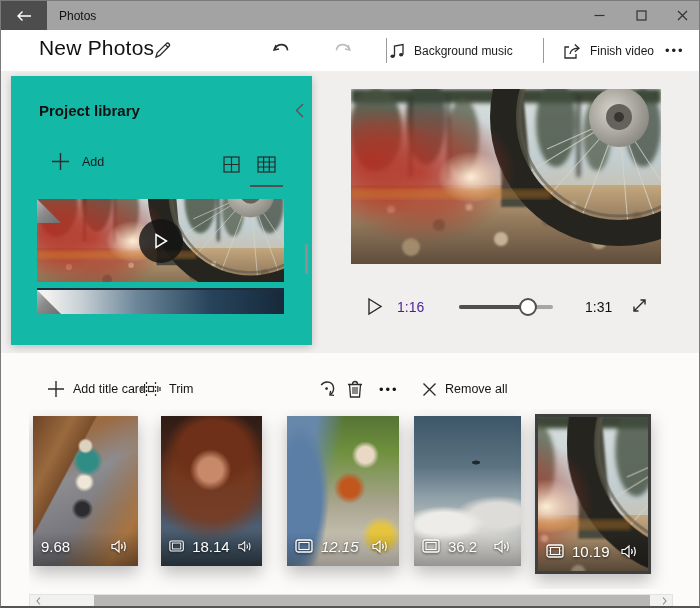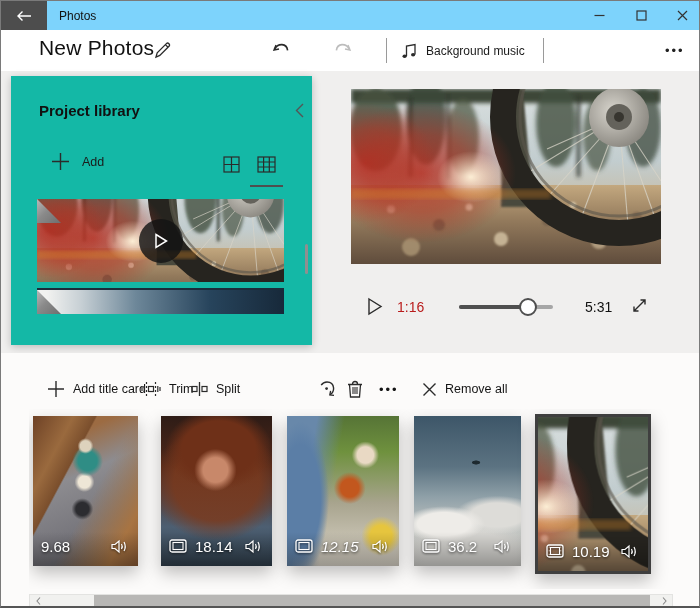--- a/index.html
+++ b/index.html
@@ -7,36 +7,36 @@
   body { font-family:"Liberation Sans","DejaVu Sans",sans-serif; }
   #window {
     position:relative; width:700px; height:608px; background:#f0efee;
     border:1px solid #7a7a7a; border-bottom:2px solid #555; overflow:hidden;
     color:#1b1b1b;
   }
   svg { display:block; }
   .ic { stroke:#2b2b2b; fill:none; stroke-width:1.3; }
 
   
-  #titlebar { position:absolute; left:0; top:0; width:100%; height:29px; background:#7dd3fc; }
+  #titlebar { position:absolute; left:0; top:0; width:100%; height:29px; background:#a3a3a3; }
   #back-btn { position:absolute; left:0; top:0; width:46px; height:29px; background:#4d4d4d;
     display:flex; align-items:center; justify-content:center; cursor:pointer; }
   #app-title { position:absolute; left:58px; top:0; height:29px; display:flex; align-items:center;
     font-size:12px; color:#111; }
   .wincap { position:absolute; top:0; width:34px; height:29px; display:flex; align-items:center; justify-content:center; }
   #min-btn { left:581px; } #max-btn { left:623px; } #close-btn { left:664px; }
 
   
   #header { position:absolute; left:0; top:29px; width:100%; height:41px; background:#ffffff; }
   #video-title { position:absolute; left:38px; top:6px; font-size:21px; font-weight:400; letter-spacing:.2px; color:#111; }
   .hbtn { position:absolute; top:0; height:41px; display:flex; align-items:center; gap:8px; font-size:12px; color:#1b1b1b; cursor:pointer; }
   #edit-title-btn { left:152px; }
   #undo-btn { left:270px; } #redo-btn { left:332px; }
   .hdiv { position:absolute; top:8px; width:1px; height:25px; background:#9a9a9a; }
-  #bg-music-btn { left:400px; } #finish-video-btn { left:560px; }
+  #bg-music-btn { left:388px; } #finish-video-btn { left:560px; }
   #header-more-btn { left:664px; top:0; height:41px; position:absolute; display:flex; align-items:center;
     font-size:13px; letter-spacing:2px; color:#222; cursor:pointer; }
 
   
   #main { position:absolute; left:0; top:70px; width:100%; height:282px; background:#f0efee; }
 
   
   #library {
     position:absolute; left:10px; top:5px; width:301px; height:269px; background:#14b8a6;
     box-shadow:0 2px 8px rgba(0,0,0,.22);
@@ -59,40 +59,40 @@
     clip-path:polygon(0 0,0 100%,100% 100%); }
   #lib-play { position:absolute; left:50%; top:50%; transform:translate(-50%,-50%);
     width:44px; height:44px; border-radius:50%; background:rgba(20,20,20,.82);
     display:flex; align-items:center; justify-content:center; cursor:pointer; }
   #lib-vscroll { position:absolute; left:294px; top:168px; width:3px; height:30px; background:#8f8f8f; border-radius:2px; cursor:pointer; }
 
   
   #preview-frame { position:absolute; left:350px; top:18px; width:310px; height:175px; overflow:hidden; background:#6b6b60; }
   #preview-controls { position:absolute; left:350px; top:222px; width:310px; height:30px; }
   #play-btn { position:absolute; left:16px; top:4px; cursor:pointer; }
-  #cur-time { position:absolute; left:46px; top:6px; font-size:14px; color:#b91c1c; }
+  #cur-time { position:absolute; left:46px; top:6px; font-size:14px; color:#4c1d95; }
   #seek { position:absolute; left:108px; top:12px; width:94px; height:4px; background:#a6a6a6; border-radius:2px; cursor:pointer; }
   #seek-fill { height:4px; background:#4f4f4f; border-radius:2px; }
   #seek-thumb { position:absolute; top:-7px; width:18px; height:18px; border-radius:50%;
     background:#fff; border:2.5px solid #4f4f4f; cursor:pointer; }
   #tot-time { position:absolute; left:234px; top:6px; font-size:14px; color:#111; }
   #fullscreen-btn { position:absolute; left:280px; top:4px; cursor:pointer; }
 
   
   #bottom { position:absolute; left:0; top:352px; width:100%; height:254px; background:#fcfbfa; }
   #clip-toolbar { position:absolute; left:0; top:18px; width:100%; height:36px; }
   .tbtn { position:absolute; top:0; height:36px; display:flex; align-items:center; gap:8px; font-size:12.5px; color:#151515; cursor:pointer; }
   #tool-addtitle { left:46px; } #tool-trim { left:140px; } #tool-split { left:190px; } #tool-speed { left:240px; }
   #tool-rotate { left:316px; } #tool-trash { left:346px; }
   #tool-more { left:378px; font-size:13px; letter-spacing:2px; }
   #tool-removeall { left:421px; }
 
   
   #storyboard { position:absolute; left:28px; top:56px; width:644px; height:180px; overflow:hidden; }
-  .clip { position:absolute; top:7px; width:111px; height:150px; overflow:hidden; cursor:pointer;
+  .clip { position:absolute; top:7px; width:101px; height:150px; overflow:hidden; cursor:pointer;
     box-shadow:0 7px 16px rgba(0,0,0,.25); background:#444; }
   .clip-label { position:absolute; left:0; right:0; bottom:0; height:34px; display:flex; align-items:center;
     padding:0 10px 6px 8px; gap:8px; color:#fff; font-size:15px;
     text-shadow:0 1px 3px rgba(0,0,0,.75);
     background:linear-gradient(to top, rgba(0,0,0,.30), rgba(0,0,0,0)); }
   .clip-label svg { filter:drop-shadow(0 1px 1px rgba(0,0,0,.6)); }
   .spk { margin-left:auto; }
   #clip-1 { left:4px; width:105px; } 
   #clip-1 .clip-inner { margin-left:-30px; width:143px; height:150px; }
   #clip-2 { left:132px; } #clip-3 { left:258px; width:112px;font-style:italic; } #clip-4 { left:385px; width:107px;text-decoration:underline; }
@@ -262,20 +262,27 @@
     <div class="hdiv" style="left:385px"></div>
     <div class="hbtn" id="bg-music-btn">
       <svg width="17" height="18" viewBox="0 0 17 18">
         <path class="ic" d="M5.5 14 V4 L14 2.5 V12.5"></path>
         <ellipse cx="3.6" cy="14.2" rx="2.1" ry="1.7" fill="#2b2b2b"></ellipse>
         <ellipse cx="12.1" cy="12.7" rx="2.1" ry="1.7" fill="#2b2b2b"></ellipse>
       </svg>
       <span>Background music</span>
     </div>
     <div class="hdiv" style="left:542px"></div>
+    <div class="hbtn" id="finish-video-btn">
+      <svg width="21" height="18" viewBox="0 0 21 18">
+        <path class="ic" d="M8 5 H4 V16 H15 V12"></path>
+        <path class="ic" d="M9 12 Q10 6.5 17 6.2 M13.8 2.6 L18 6.2 L13.8 9.8"></path>
+      </svg>
+      <span>Finish video</span>
+    </div>
     <div id="header-more-btn">
       <span>•••</span>
     </div>
   </div>
 
   <div id="main">
 
     <div id="library">
       <div id="library-title">Project library</div>
       <div id="library-collapse">
@@ -327,21 +334,21 @@
       <div id="play-btn">
         <svg width="16" height="19" viewBox="0 0 16 19">
           <path d="M2 2 L14 9.5 L2 17 Z" fill="none" stroke="#2b2b2b" stroke-width="1.4"></path>
         </svg>
       </div>
       <div id="cur-time">1:16</div>
       <div id="seek">
         <div id="seek-fill" style="width: 73%;"></div>
         <div id="seek-thumb" style="left: calc(73% - 9px);"></div>
       </div>
-      <div id="tot-time">5:31</div>
+      <div id="tot-time">1:31</div>
       <div id="fullscreen-btn">
         <svg width="17" height="17" viewBox="0 0 17 17">
           <path d="M3.5 13.5 L13.5 3.5 M9.5 3 H14 V7.5 M7.5 14 H3 V9.5" fill="none" stroke="#2b2b2b" stroke-width="1.4"></path>
         </svg>
       </div>
     </div>
   </div>
 
   <div id="bottom">
     <div id="clip-toolbar">
@@ -351,28 +358,20 @@
         </svg>
         <span>Add title card</span>
       </div>
       <div class="tbtn" id="tool-trim">
         <svg width="20" height="16" viewBox="0 0 20 16">
           <path d="M5.5 1 V15 M14.5 1 V15" stroke="#2b2b2b" stroke-width="1.2" stroke-dasharray="2 2"></path>
           <rect x="7.5" y="5.5" width="5" height="5" fill="none" stroke="#2b2b2b" stroke-width="1.2"></rect>
           <path d="M1 6 V10 M3.2 5 V11 M19 6 V10 M16.8 5 V11" stroke="#2b2b2b" stroke-width="1.2"></path>
         </svg>
         <span>Trim</span>
-      </div>
-      <div class="tbtn" id="tool-split">
-        <svg width="17" height="14" viewBox="0 0 17 14">
-          <rect x="1" y="4.5" width="5" height="5" fill="none" stroke="#2b2b2b" stroke-width="1.2"></rect>
-          <rect x="11" y="4.5" width="5" height="5" fill="none" stroke="#2b2b2b" stroke-width="1.2"></rect>
-          <line x1="8.5" y1="0" x2="8.5" y2="14" stroke="#2b2b2b" stroke-width="1.3"></line>
-        </svg>
-        <span>Split</span>
       </div>
       <div class="tbtn" id="tool-rotate">
         <svg width="20" height="20" viewBox="0 0 20 20">
           <path d="M4.2 6.2 Q6.2 3 10 3 Q16 3 16.6 9 Q16.8 13.6 13 15.6" fill="none" stroke="#2b2b2b" stroke-width="1.4"></path>
           <path d="M13.6 11.8 L12.8 16 L17 16.4" fill="none" stroke="#2b2b2b" stroke-width="1.3"></path>
           <circle cx="9.6" cy="9.6" r="1.4" fill="#2b2b2b"></circle>
         </svg>
       </div>
       <div class="tbtn" id="tool-trash">
         <svg width="16" height="18" viewBox="0 0 16 18">

